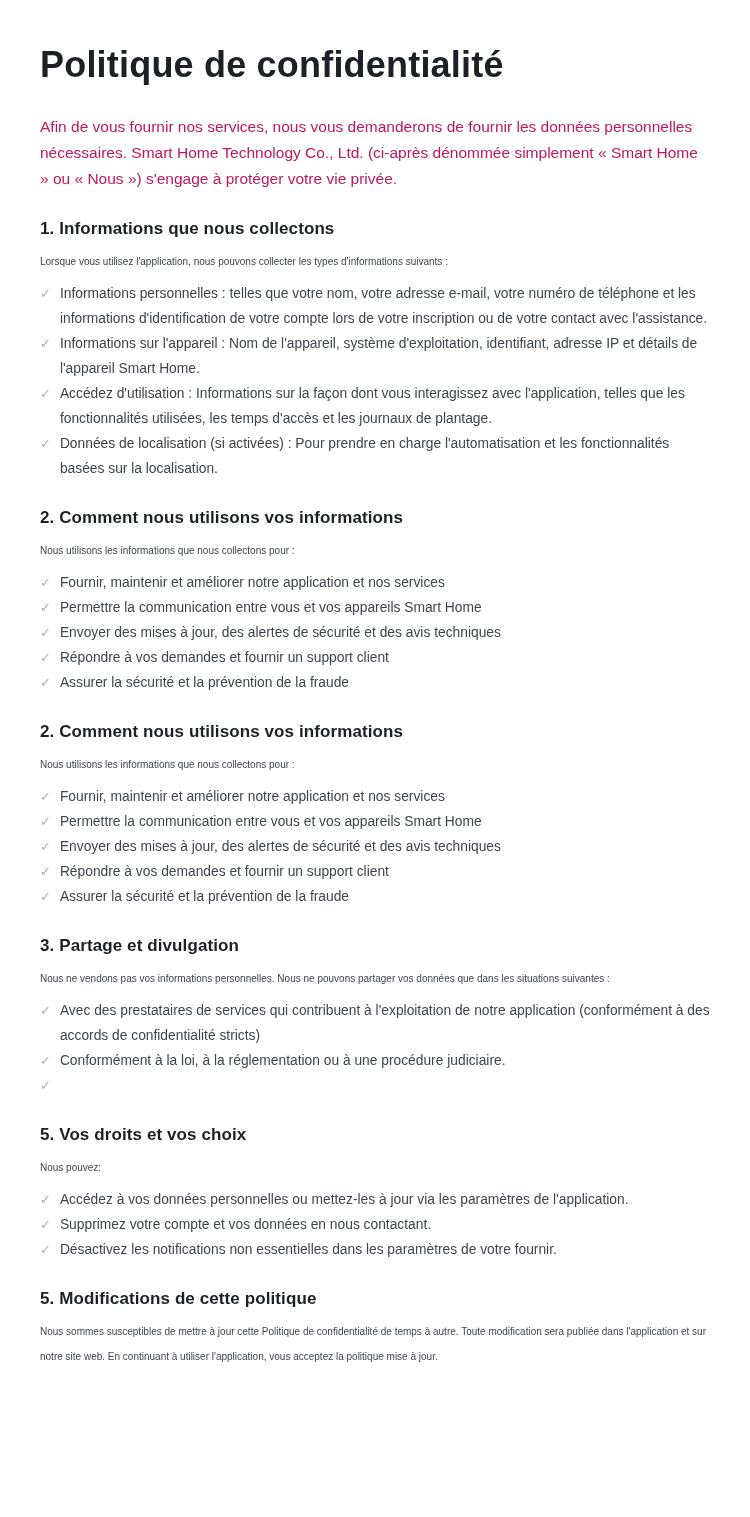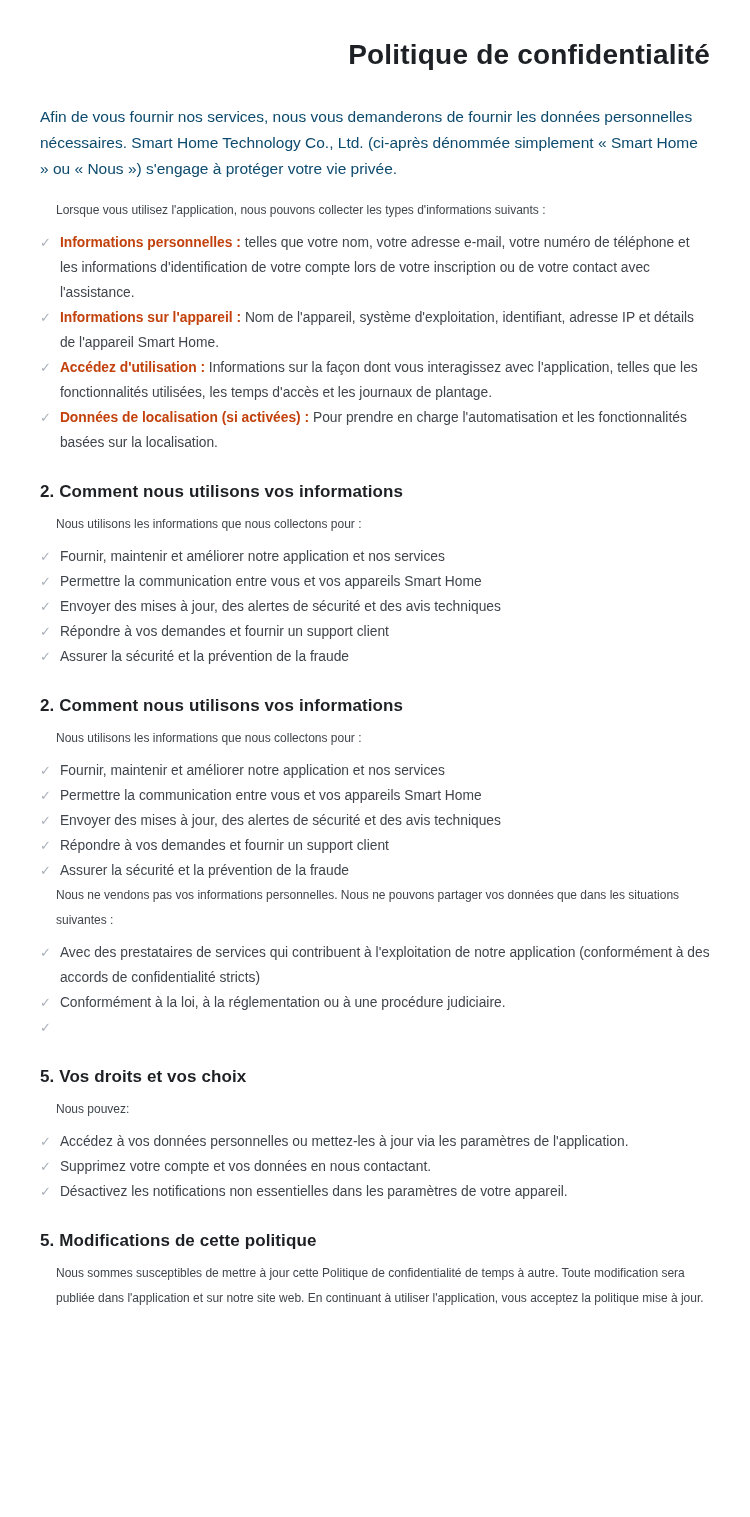--- a/index.html
+++ b/index.html
@@ -5,46 +5,45 @@
   html, body { margin: 0; padding: 0; background: #ffffff; }
   body { font-family: "Liberation Sans", sans-serif; color: #3f454c; }
   .page {
     width: 750px;
     min-height: 1517px;
     box-sizing: border-box;
     padding: 30px 40px 60px 40px;
     background: #ffffff;
   }
   h1.page-title {
-    font-size: 28px;
+    font-size: 36px;
     line-height: 34px;
     font-weight: 700;
     color: #1d2024;
-    margin: 8px 0 32px 0;
+    margin: 18px 0 32px 0;
     letter-spacing: 0.2px;
-    text-align: right;
   }
   p.intro {
     font-size: 15.5px;
     line-height: 26px;
     margin: 0 0 16px 0;
-    color: #0c4a6e;
+    color: #be185d;
   }
   section h2 {
     font-size: 17px;
     line-height: 21px;
     font-weight: 700;
     color: #1d2024;
     margin: 26px 0 10px 0;
     letter-spacing: 0.1px;
   }
   p.lead {
-    font-size: 12px;
+    font-size: 10px;
     line-height: 25px;
-    margin: 0 0 7px 16px;
+    margin: 0 0 7px 0;
     color: #3f454c;
   }
   ul.checklist {
     list-style: none;
     margin: 0;
     padding: 0;
   }
   ul.checklist li {
     display: flex;
     align-items: flex-start;
@@ -53,34 +52,35 @@
     line-height: 25px;
     color: #3f454c;
   }
   .check {
     flex: 0 0 auto;
     color: #a9b0b8;
     font-size: 13px;
     line-height: 25px;
   }
   .item-text strong {
-    color: #c2410c;
-    font-weight: 700;
+    color: #404040;
+    font-weight: 400;
   }
 </style>
 </head>
 <body>
 
 <div class="page">
 
   <h1 class="page-title">Politique de confidentialité</h1>
 
   <p class="intro">Afin de vous fournir nos services, nous vous demanderons de fournir les données personnelles nécessaires. Smart Home Technology Co., Ltd. (ci-après dénommée simplement « Smart Home » ou « Nous ») s'engage à protéger votre vie privée.</p>
 
   <section>
+    <h2>1. Informations que nous collectons</h2>
     <p class="lead">Lorsque vous utilisez l'application, nous pouvons collecter les types d'informations suivants :</p>
     <ul class="checklist">
       <li>
         <span class="check" style="color: rgb(169, 176, 184);">✓</span>
         <span class="item-text">
           <strong>Informations personnelles :</strong>
           <span>telles que votre nom, votre adresse e-mail, votre numéro de téléphone et les informations d'identification de votre compte lors de votre inscription ou de votre contact avec l'assistance.</span>
         </span>
       </li>
       <li>
@@ -155,20 +155,21 @@
         <span class="item-text">Répondre à vos demandes et fournir un support client</span>
       </li>
       <li>
         <span class="check" style="color: rgb(169, 176, 184);">✓</span>
         <span class="item-text">Assurer la sécurité et la prévention de la fraude</span>
       </li>
     </ul>
   </section>
 
   <section>
+    <h2>3. Partage et divulgation</h2>
     <p class="lead">Nous ne vendons pas vos informations personnelles. Nous ne pouvons partager vos données que dans les situations suivantes :</p>
     <ul class="checklist">
       <li>
         <span class="check" style="color: rgb(169, 176, 184);">✓</span>
         <span class="item-text">Avec des prestataires de services qui contribuent à l'exploitation de notre application (conformément à des accords de confidentialité stricts)</span>
       </li>
       <li>
         <span class="check" style="color: rgb(169, 176, 184);">✓</span>
         <span class="item-text">Conformément à la loi, à la réglementation ou à une procédure judiciaire.</span>
       </li>
@@ -185,21 +186,21 @@
       <li>
         <span class="check" style="color: rgb(169, 176, 184);">✓</span>
         <span class="item-text">Accédez à vos données personnelles ou mettez-les à jour via les paramètres de l'application.</span>
       </li>
       <li>
         <span class="check" style="color: rgb(169, 176, 184);">✓</span>
         <span class="item-text">Supprimez votre compte et vos données en nous contactant.</span>
       </li>
       <li>
         <span class="check" style="color: rgb(169, 176, 184);">✓</span>
-        <span class="item-text">Désactivez les notifications non essentielles dans les paramètres de votre appareil.</span>
+        <span class="item-text">Désactivez les notifications non essentielles dans les paramètres de votre fournir.</span>
       </li>
     </ul>
   </section>
 
 
   <section>
     <h2>5. Modifications de cette politique</h2>
     <p class="lead">Nous sommes susceptibles de mettre à jour cette Politique de confidentialité de temps à autre. Toute modification sera publiée dans l'application et sur notre site web. En continuant à utiliser l'application, vous acceptez la politique mise à jour.</p>
   </section>
 

